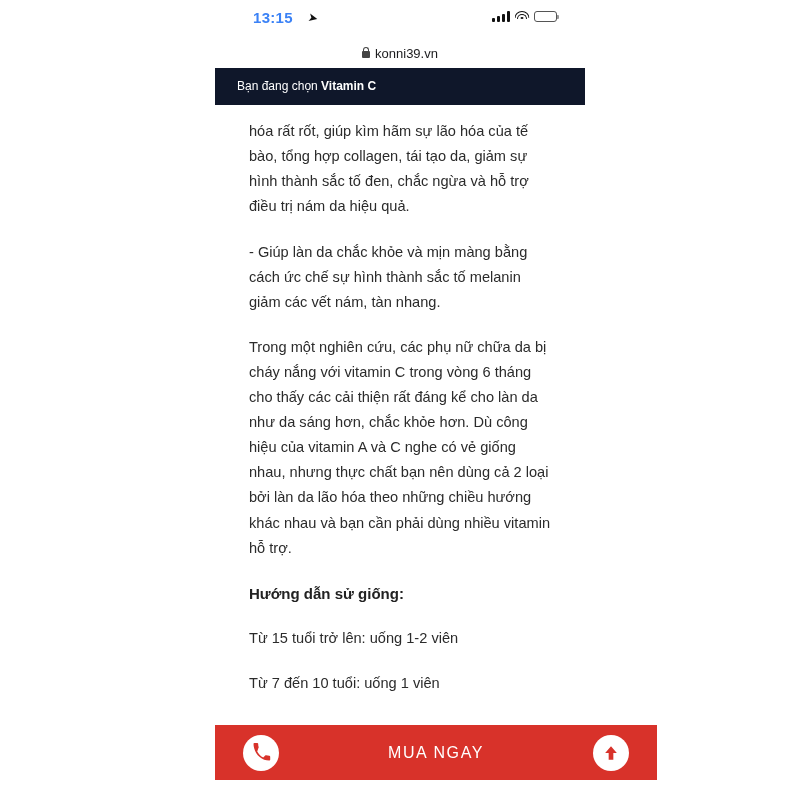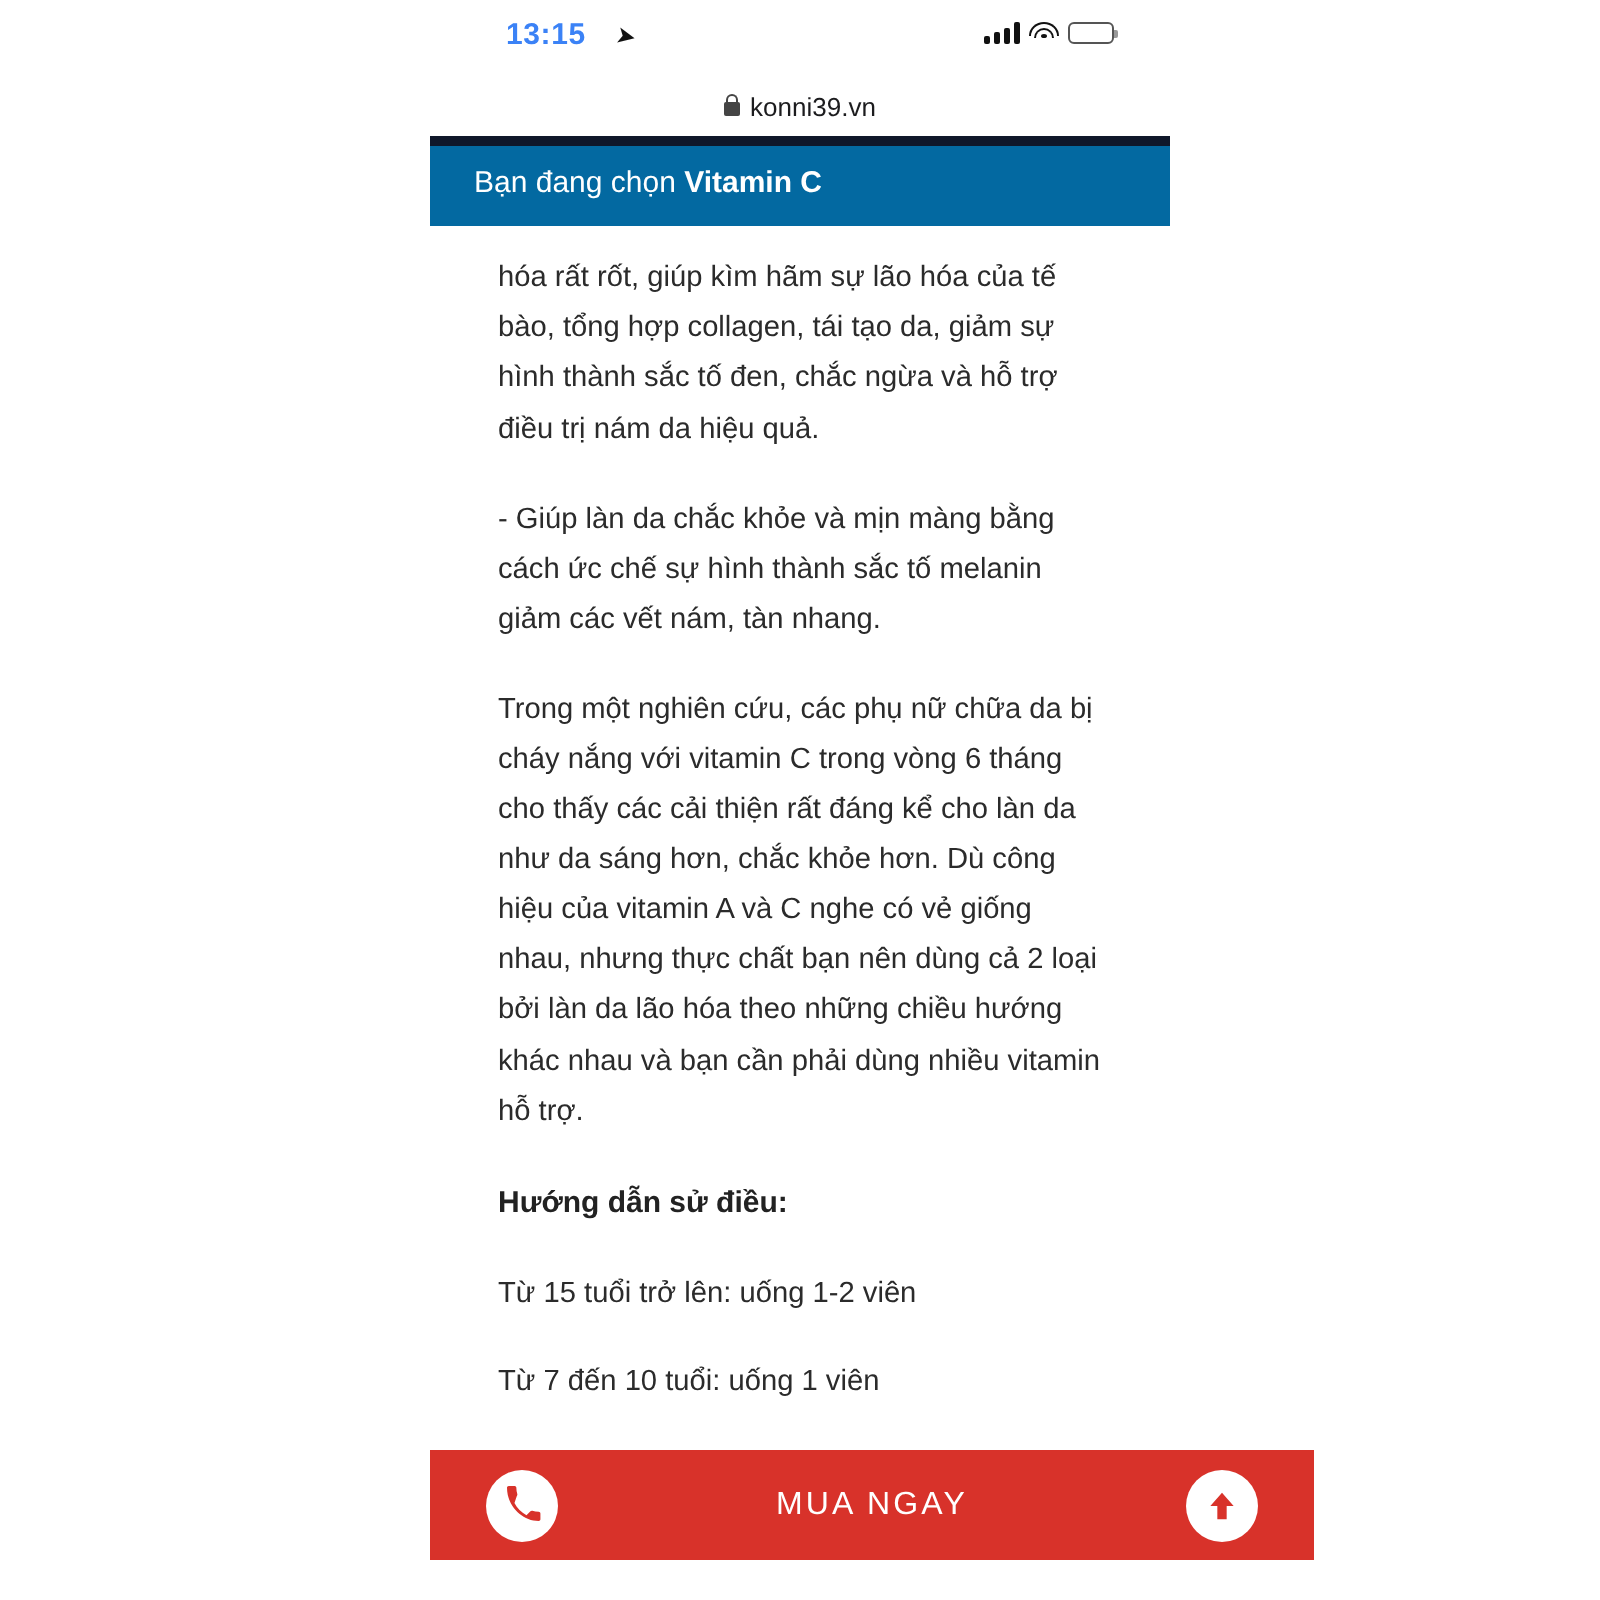--- a/index.html
+++ b/index.html
@@ -117,21 +117,21 @@
     border-radius: 1px;
   }
   
   .urlbar {
     height: 30px;
     display: flex;
     align-items: center;
     justify-content: center;
     gap: 5px;
     background: #ffffff;
-    border-bottom: 5px solid #0f172a;
+    border-bottom: 1px solid #0f172a;
   }
   .lock {
     width: 8px;
     height: 7px;
     background: #444;
     border-radius: 1px;
     position: relative;
     margin-top: 3px;
   }
   .lock::before {
@@ -145,24 +145,24 @@
     border-bottom: none;
     border-radius: 3px 3px 0 0;
     box-sizing: border-box;
   }
   .url-text {
     font-size: 13px;
     color: #1c1c1e;
   }
   
   .banner {
-    background: #0369a1;
+    background: #0f172a;
     color: #ffffff;
     padding: 9px 22px 11px 22px;
-    font-size: 15px;
+    font-size: 12px;
     line-height: 1.35;
   }
   .banner .b1 { display: block; }
   .banner .b-strong { font-weight: bold; }
   .banner .b2 { display: block; }
   
   .article {
     padding: 14px 34px 0 34px;
     color: #2b2b2b;
     font-size: 14.6px;
@@ -258,21 +258,21 @@
     </div>
 
     <div class="banner">
       <span class="b1"><span>Bạn đang chọn </span><span class="b-strong">Vitamin C</span></span>
     </div>
 
     <div class="article">
       <p>hóa rất rốt, giúp kìm hãm sự lão hóa của tế bào, tổng hợp collagen, tái tạo da, giảm sự hình thành sắc tố đen, chắc ngừa và hỗ trợ điều trị nám da hiệu quả.</p>
       <p>- Giúp làn da chắc khỏe và mịn màng bằng cách ức chế sự hình thành sắc tố melanin giảm các vết nám, tàn nhang.</p>
       <p>Trong một nghiên cứu, các phụ nữ chữa da bị cháy nắng với vitamin C trong vòng 6 tháng cho thấy các cải thiện rất đáng kể cho làn da như da sáng hơn, chắc khỏe hơn. Dù công hiệu của vitamin A và C nghe có vẻ giống nhau, nhưng thực chất bạn nên dùng cả 2 loại bởi làn da lão hóa theo những chiều hướng khác nhau và bạn cần phải dùng nhiều vitamin hỗ trợ.</p>
-      <h3>Hướng dẫn sử điều:</h3>
+      <h3>Hướng dẫn sử giống:</h3>
       <p class="tight">Từ 15 tuổi trở lên: uống 1-2 viên</p>
       <p class="tight">Từ 7 đến 10 tuổi: uống 1 viên</p>
 
     </div>
 
     <div class="cta">
       <span class="cta-circle">
         <svg width="19" height="19" viewBox="0 0 24 24" aria-hidden="true">
           <path fill="#d8322a" d="M6.6 10.8c1.7 3.3 4.3 5.9 7.6 7.6l2.5-2.5c.3-.3.8-.4 1.2-.3 1.2.4 2.6.6 4 .6.6 0 1.1.5 1.1 1.1V21c0 .6-.5 1.1-1.1 1.1C11.4 22.1 1.9 12.6 1.9 1.1 1.9.5 2.4 0 3 0h3.7c.6 0 1.1.5 1.1 1.1 0 1.4.2 2.8.6 4 .1.4 0 .9-.3 1.2L6.6 10.8z"></path>
         </svg>

